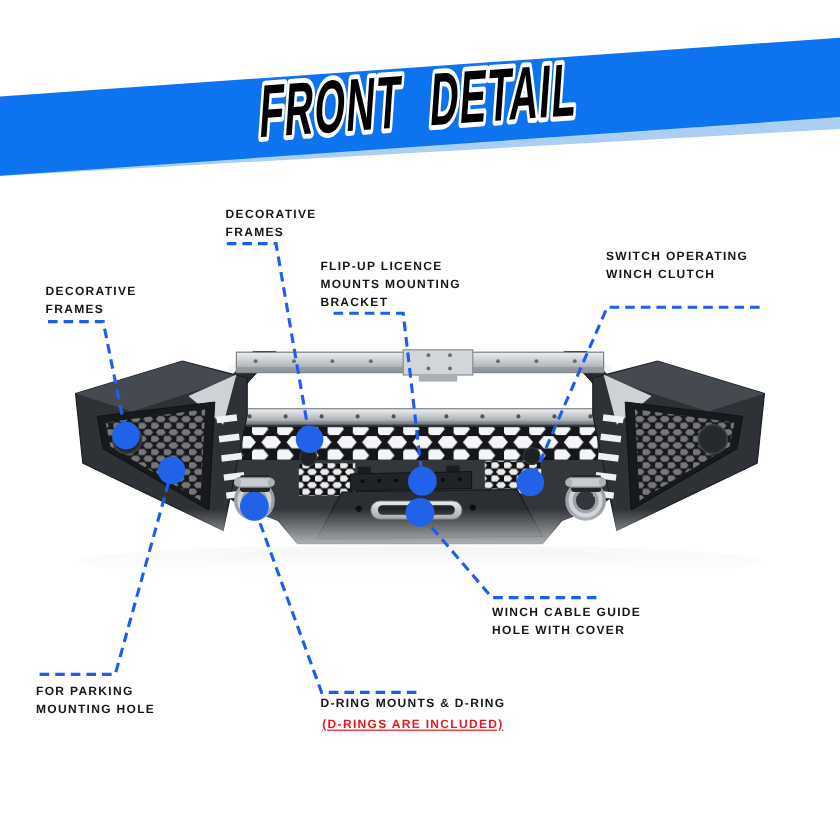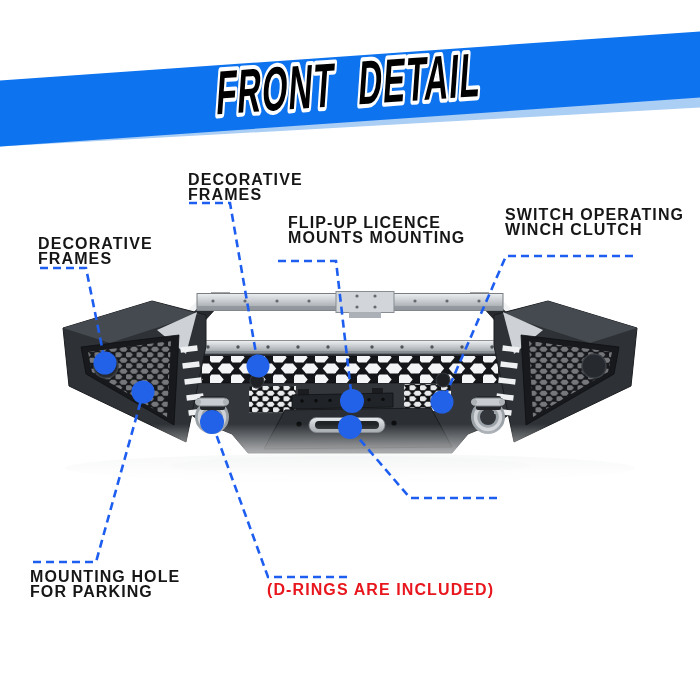--- a/index.html
+++ b/index.html
@@ -1,23 +1,23 @@
 <!DOCTYPE html>
 <html style="--c-banner: #0e73ef; --c-banner-shadow: #abcef4; --c-line: #1d5ef0; --c-dot: #2262e9; --c-red: #e8161d; --c-text: #161616;"><head>
 <meta charset="utf-8">
 <style>
   html,body{margin:0;padding:0;background:#fff;}
   #stage{position:relative;width:700px;height:700px;background:#fff;overflow:hidden;
          font-family:"Liberation Sans",sans-serif;}
   svg{position:absolute;left:0;top:0;}
-  .lbl{position:absolute;font-weight:bold;font-size:16px;line-height:15px;
+  .lbl{position:absolute;font-weight:bold;font-size:10px;line-height:15px;
        letter-spacing:1.1px;color:var(--c-text,#161616);white-space:nowrap;}
-  .lbl .red{color:var(--c-red,#e8161d);margin-top:3px;}
+  .lbl .red{color:var(--c-red,#e8161d);text-align:center;margin-top:3px;text-decoration:underline;}
   #lbl-dec-top{left:188px;top:172px;}
-  #lbl-flip{left:288px;top:215px;}
+  #lbl-flip{left:267px;top:215px;}
   #lbl-clutch{left:505px;top:207px;}
   #lbl-dec-left{left:38px;top:236px;}
   #lbl-cable{left:410px;top:503px;}
   #lbl-parking{left:30px;top:569px;}
   #lbl-dring{left:267px;top:579px;}
 </style>
 </head>
 <body>
 
 <div id="stage">
@@ -227,35 +227,41 @@
   </svg>
 
   <div class="lbl" id="lbl-dec-top">
     <div>DECORATIVE</div>
     <div>FRAMES</div>
   </div>
 
   <div class="lbl" id="lbl-flip">
     <div>FLIP-UP LICENCE</div>
     <div>MOUNTS MOUNTING</div>
+    <div>BRACKET</div>
   </div>
 
   <div class="lbl" id="lbl-clutch">
     <div>SWITCH OPERATING</div>
     <div>WINCH CLUTCH</div>
   </div>
 
   <div class="lbl" id="lbl-dec-left">
     <div>DECORATIVE</div>
     <div>FRAMES</div>
   </div>
 
+  <div class="lbl" id="lbl-cable">
+    <div>WINCH CABLE GUIDE</div>
+    <div>HOLE WITH COVER</div>
+  </div>
 
   <div class="lbl" id="lbl-parking">
+    <div>FOR PARKING</div>
     <div>MOUNTING HOLE</div>
-    <div>FOR PARKING</div>
   </div>
 
   <div class="lbl" id="lbl-dring">
+    <div>D-RING MOUNTS &amp; D-RING</div>
     <div class="red">(D-RINGS ARE INCLUDED)</div>
   </div>
 
 </div>
 
 </body></html>

